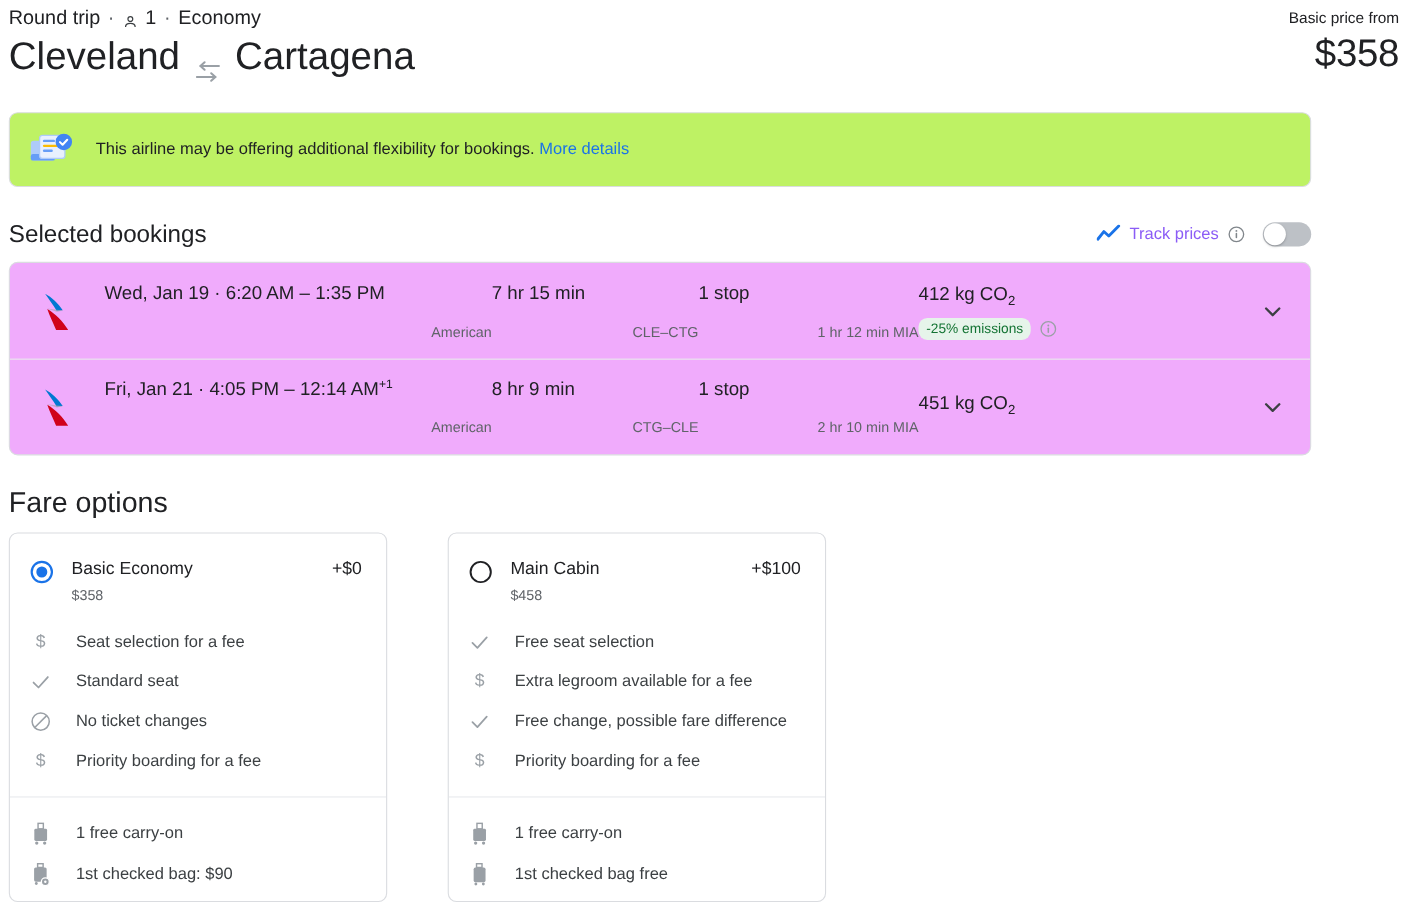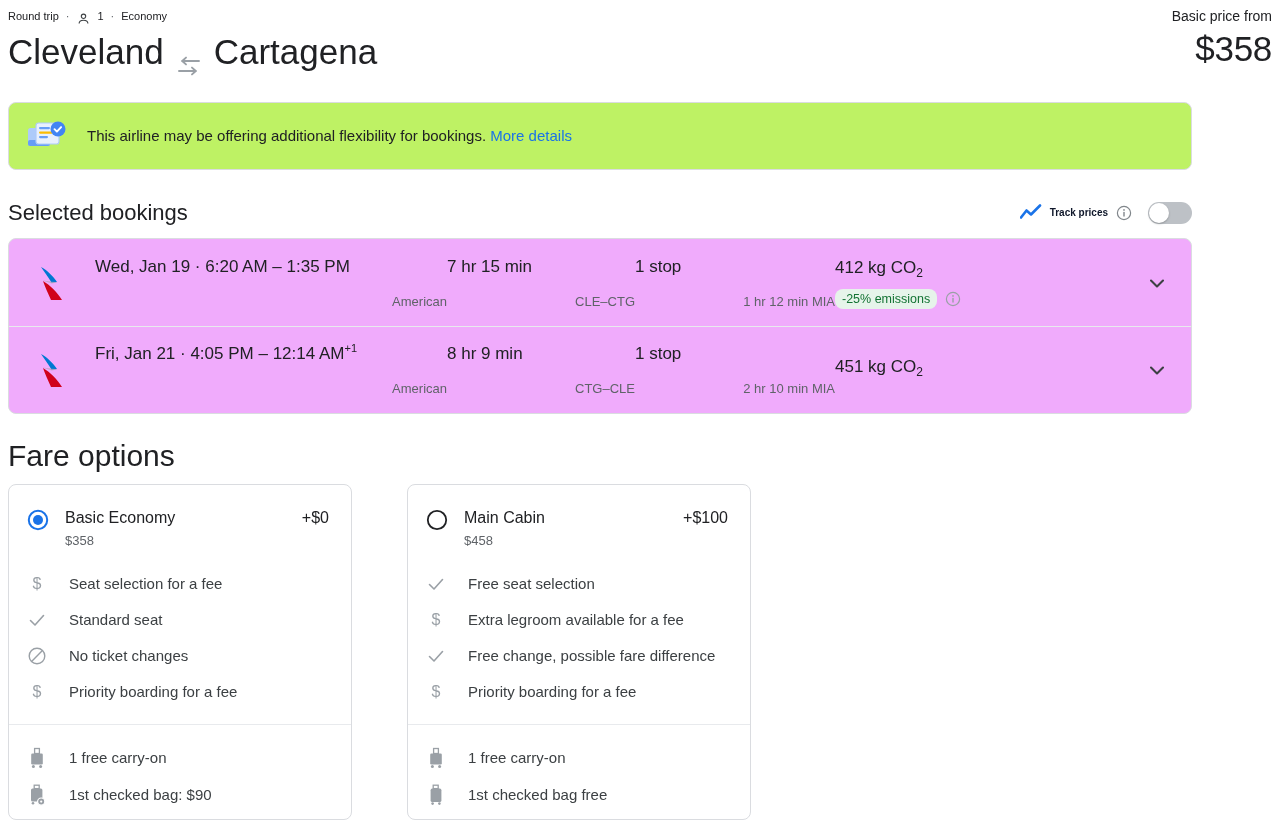--- a/index.html
+++ b/index.html
@@ -10,21 +10,21 @@
     font-family: "Liberation Sans", sans-serif;
     color: #202124;
     -webkit-font-smoothing: antialiased;
   }
   .page { position: relative; width: 1280px; height: 826px; overflow: hidden; }
 
   
   .header { position: absolute; left: 8px; top: 6px; right: 8px; }
   .trip-meta {
     display: flex; align-items: center; gap: 6px;
-    font-size: 11px; color: #202124; line-height: 20px;
+    font-size: 18px; color: #202124; line-height: 20px;
   }
   .trip-meta .dot { color: #5f6368; margin: 0 1px; }
   .person-icon { display: inline-block; width: 15px; height: 15px; position: relative; top: 2px; }
   .route {
     display: flex; align-items: center; gap: 12px;
     margin-top: 4px;
     font-size: 35px; line-height: 44px; font-weight: 400; color: #202124;
   }
   .swap-icon { width: 26px; height: 22px; flex: none; position: relative; top: 3px; }
   .total-block {
@@ -44,21 +44,21 @@
   .flex-link { color: #1a73e8; text-decoration: none; cursor: pointer; }
 
   
   .section-head {
     position: absolute; left: 8px; top: 196px; width: 1184px; height: 34px;
     display: flex; align-items: center;
   }
   .section-title { font-size: 22px; line-height: 28px; color: #202124; font-weight: 400; }
   .track-wrap { margin-left: auto; display: flex; align-items: center; gap: 8px; }
   .track-chart-icon { width: 22px; height: 18px; }
-  .track-label { font-size: 10px; color: #0f172a; line-height: 20px; font-weight: bold; }
+  .track-label { font-size: 15px; color: #8b5cf6; line-height: 20px; }
   .info-icon { width: 16px; height: 16px; display: inline-block; }
   .toggle {
     width: 44px; height: 22px; border-radius: 11px; background: #bdc1c6;
     position: relative; margin-left: 8px; cursor: pointer;
   }
   .toggle .knob {
     position: absolute; left: 1px; top: 1px; width: 20px; height: 20px;
     border-radius: 50%; background: #fff;
     box-shadow: 0 1px 2px rgba(60,64,67,.35);
   }
@@ -87,21 +87,21 @@
   .co2-badge-row { display: flex; align-items: center; gap: 8px; margin-top: 3px; }
   .co2-badge {
     background: #e6f4ea; color: #137333; font-size: 12.5px; line-height: 18px;
     padding: 1px 7px; border-radius: 8px; white-space: nowrap;
   }
   .chev { margin-left: auto; width: 36px; height: 36px; display: flex; align-items: center; justify-content: center; cursor: pointer; }
 
   
   .fare-title {
     position: absolute; left: 8px; top: 442px;
-    font-size: 30px; line-height: 28px; color: #202124;
+    font-size: 26px; line-height: 28px; color: #202124;
   }
   .fare-card {
     position: absolute; top: 484px; width: 344px; height: 336px;
     border: 1px solid #dadce0; border-radius: 8px; background: #fff; overflow: hidden;
   }
   .fare-card.basic { left: 8px; }
   .fare-card.main  { left: 407px; }
   .fare-head { padding: 22px 22px 0 18px; display: flex; align-items: flex-start; }
   .radio { width: 22px; height: 22px; flex: none; margin-right: 16px; margin-top: 2px; cursor: pointer; }
   .fare-name { font-size: 16px; line-height: 22px; font-weight: 500; color: #202124; }

